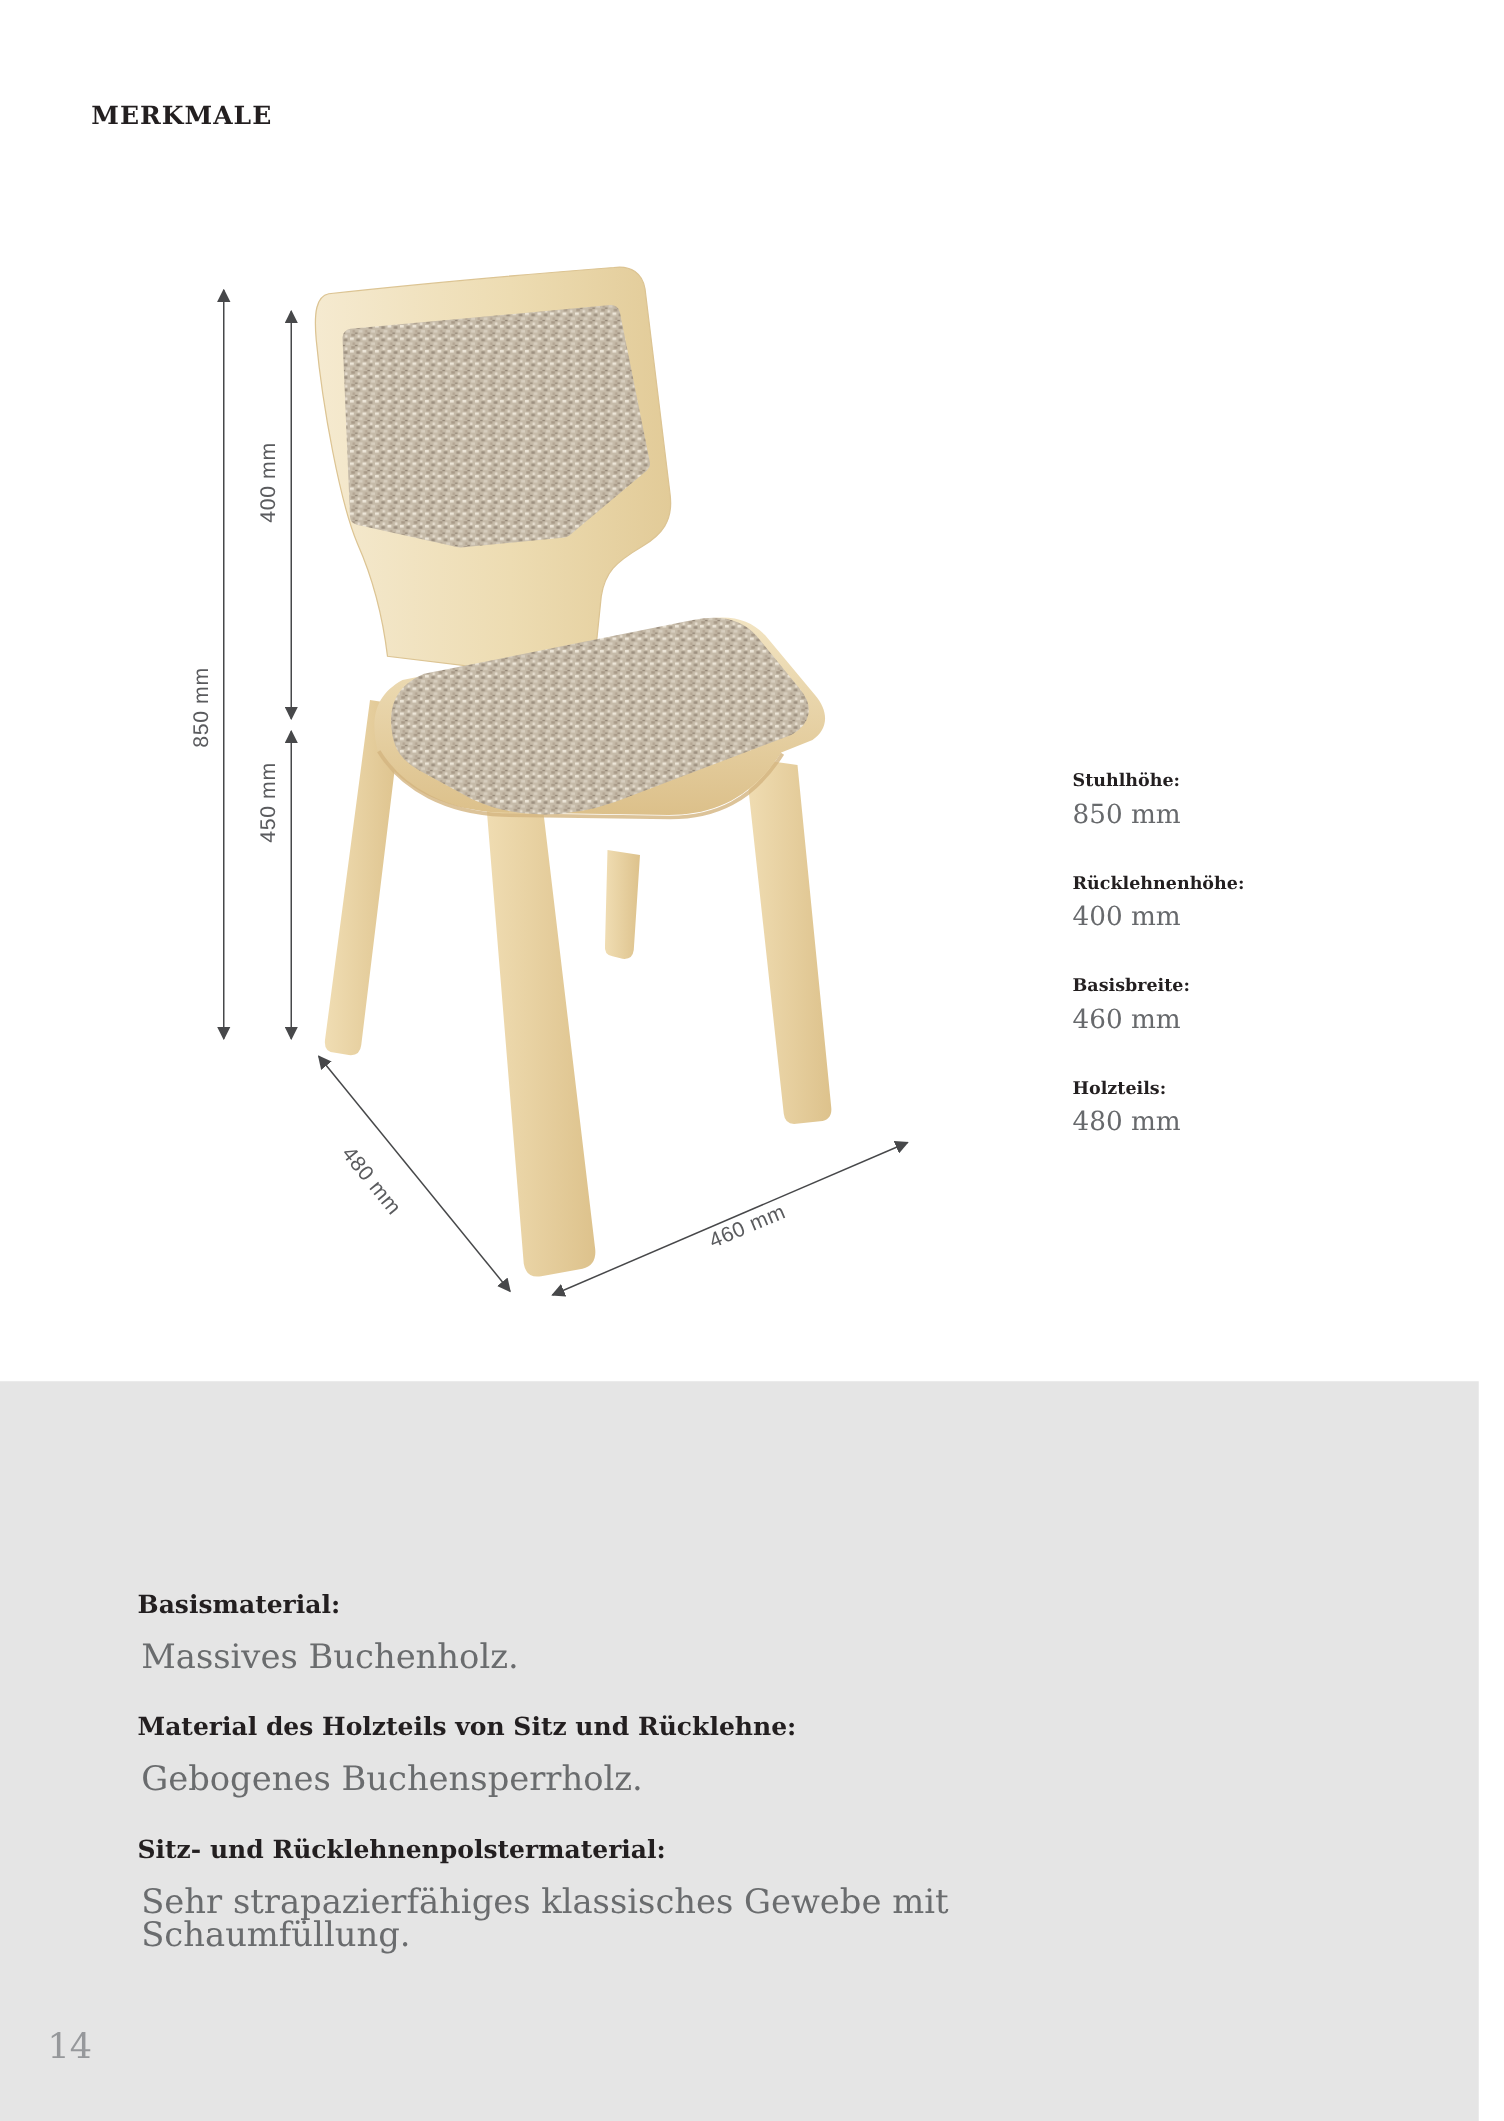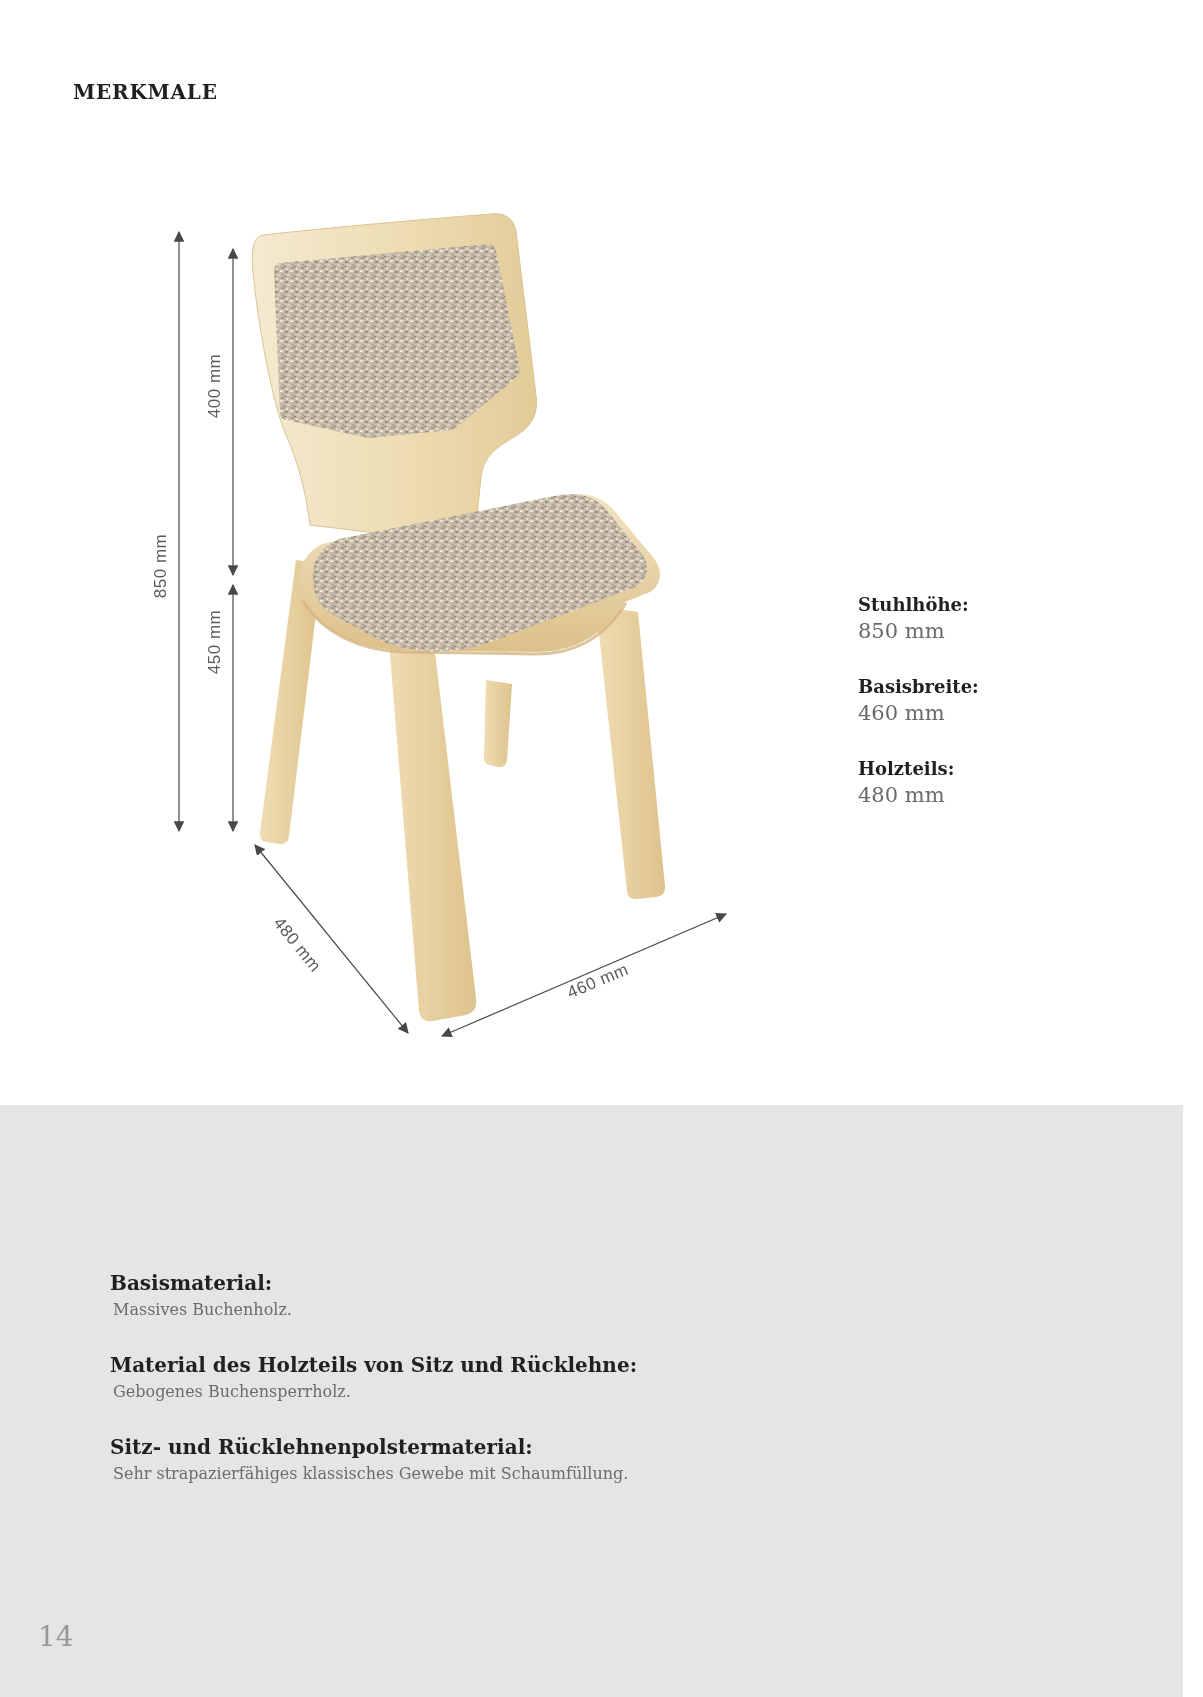--- a/index.html
+++ b/index.html
@@ -7,31 +7,31 @@
         font-family:"Liberation Sans",sans-serif;color:#231f20;}
   .page-title{position:absolute;left:73px;top:80px;margin:0;
         font-family:"DejaVu Serif","Liberation Serif",serif;font-weight:bold;
         font-size:20px;letter-spacing:0.8px;color:#231f20;}
   .diagram{position:absolute;left:0;top:0;width:1203px;height:1100px;}
   .diagram svg{display:block;}
 
   .specs{position:absolute;left:858px;top:592px;width:260px;}
   .spec-item{margin:0 0 30px 0;}
   .spec-label{font-family:"DejaVu Serif","Liberation Serif",serif;font-weight:bold;
-        font-size:18px;line-height:26px;color:#231f20;}
+        font-size:14px;line-height:26px;color:#231f20;margin-top:20px;}
   .spec-value{font-family:"DejaVu Serif","Liberation Serif",serif;font-weight:normal;
         font-size:21px;line-height:26px;color:#67696c;}
 
   .materials-band{position:absolute;left:0;top:1105px;width:1203px;height:592px;background:#e5e5e5;}
   .materials{position:absolute;left:110px;top:165px;width:700px;}
   .material-item{margin:0 0 29px 0;}
   .material-label{font-family:"DejaVu Serif","Liberation Serif",serif;font-weight:bold;
         font-size:20px;line-height:26px;color:#231f20;}
   .material-value{font-family:"DejaVu Serif","Liberation Serif",serif;font-weight:normal;
-        font-size:16px;line-height:27px;color:#6a6c6e;padding-left:3px;}
+        font-size:27px;line-height:27px;color:#6a6c6e;padding-left:3px;margin-top:16px;}
 
   .page-number{position:absolute;left:38px;top:1620px;
         font-family:"DejaVu Serif","Liberation Serif",serif;
         font-size:28px;color:#96989b;}
 
   .dim-text{font-family:"Liberation Sans",sans-serif;font-size:17px;fill:#5a5b5e;letter-spacing:0.5px;}
 </style>
 </head>
 <body>
 
@@ -112,20 +112,24 @@
       <text class="dim-text" text-anchor="middle" transform="translate(600,986) rotate(-23)">460 mm</text>
     </svg>
   </div>
 
   <aside class="specs">
     <div class="spec-item">
       <div class="spec-label">Stuhlhöhe:</div>
       <div class="spec-value">850 mm</div>
     </div>
     <div class="spec-item">
+      <div class="spec-label">Rücklehnenhöhe:</div>
+      <div class="spec-value">400 mm</div>
+    </div>
+    <div class="spec-item">
       <div class="spec-label">Basisbreite:</div>
       <div class="spec-value">460 mm</div>
     </div>
     <div class="spec-item">
       <div class="spec-label">Holzteils:</div>
       <div class="spec-value">480 mm</div>
     </div>
   </aside>
 
   <section class="materials-band">

